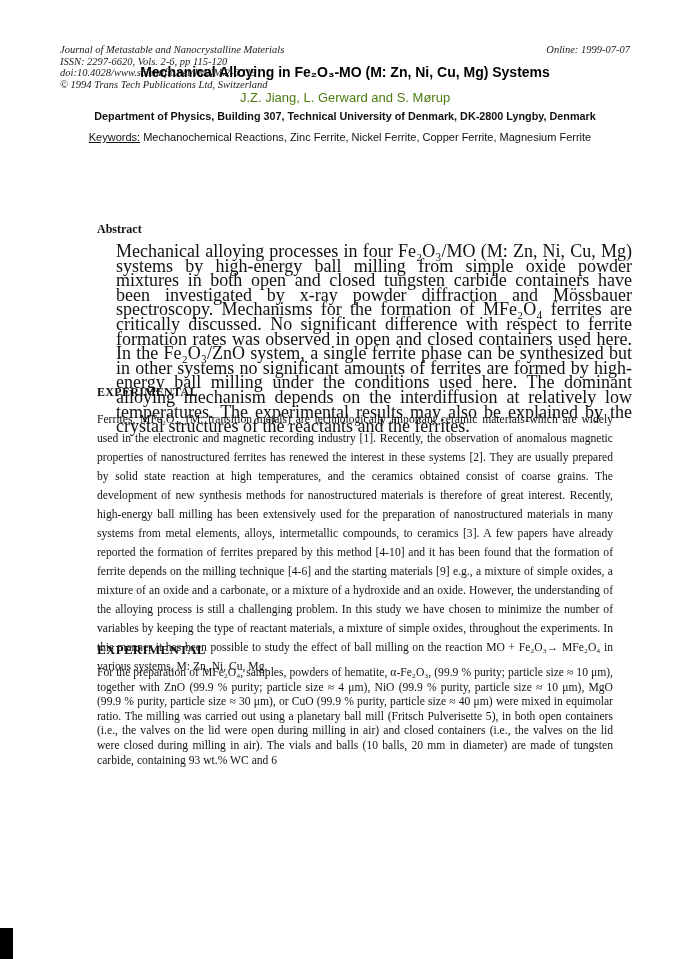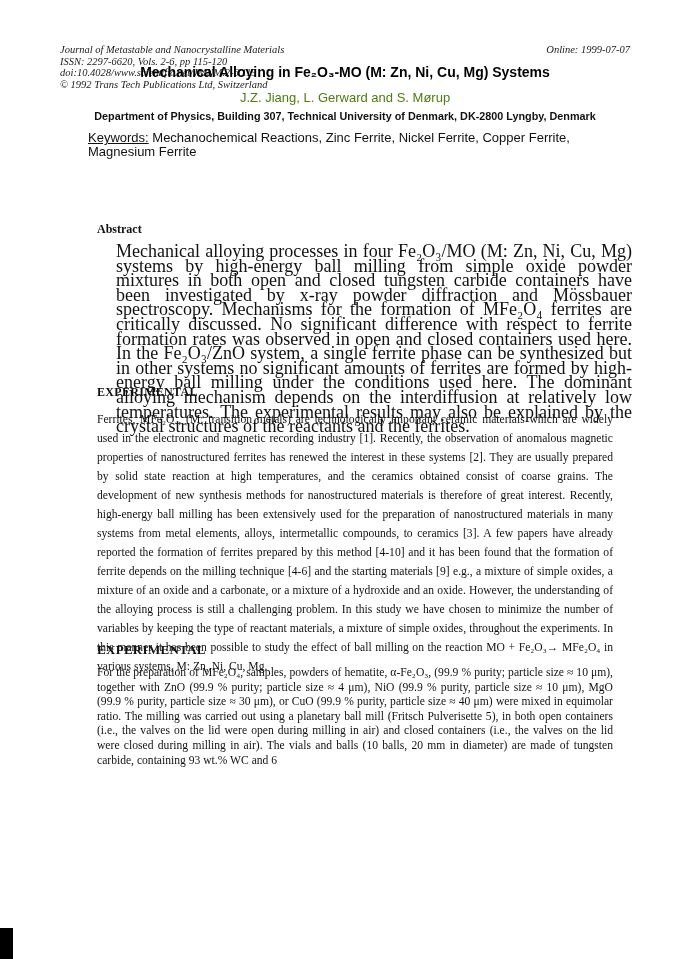--- a/index.html
+++ b/index.html
@@ -60,26 +60,27 @@
     right: 48px;
     text-align: center;
     font-family: "Liberation Sans", sans-serif;
     font-size: 10.8px;
     color: #111111;
     font-weight: bold;
   }
   .keywords {
     position: absolute;
     top: 131px;
-    left: 88px;
+    left: 72px;
     right: 70px;
     font-family: "Liberation Sans", sans-serif;
-    font-size: 13px;
+    font-size: 11px;
     line-height: 13.5px;
     color: #111111;
+    text-align: center;
   }
   .keywords .kw-label {
     text-decoration: underline;
   }
   .section-abstract-heading {
     position: absolute;
     top: 222px;
     left: 97px;
     font-size: 12px;
     font-weight: bold;
@@ -142,21 +143,21 @@
 
 <div class="page">
 
   <div class="header-block">
     <div class="header-row">
       <span>Journal of Metastable and Nanocrystalline Materials</span>
       <span>Online: 1999-07-07</span>
     </div>
     <div>ISSN: 2297-6620, Vols. 2-6, pp 115-120</div>
     <div>doi:10.4028/www.scientific.net/JMNM.2-6.115</div>
-    <div>© 1992 Trans Tech Publications Ltd, Switzerland</div>
+    <div>© 1994 Trans Tech Publications Ltd, Switzerland</div>
   </div>
 
   <div class="paper-title">Mechanical Alloying in Fe₂O₃-MO (M: Zn, Ni, Cu, Mg) Systems</div>
 
   <div class="authors">J.Z. Jiang, L. Gerward and S. Mørup</div>
 
   <div class="affiliation">Department of Physics, Building 307, Technical University of Denmark, DK-2800 Lyngby, Denmark</div>
 
   <div class="keywords">
     <span class="kw-label">Keywords:</span><span> Mechanochemical Reactions, Zinc Ferrite, Nickel Ferrite, Copper Ferrite, Magnesium Ferrite</span>

